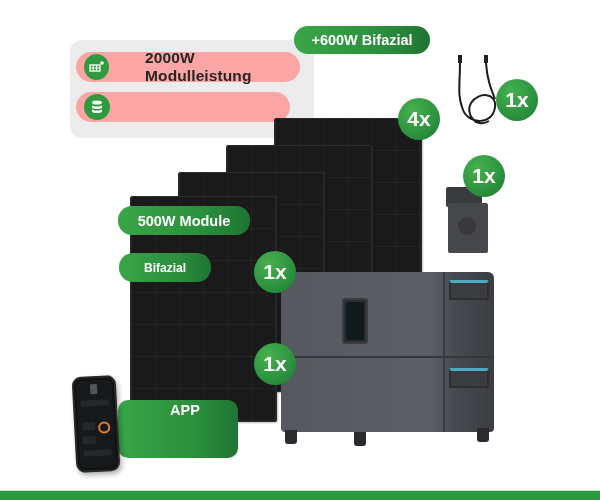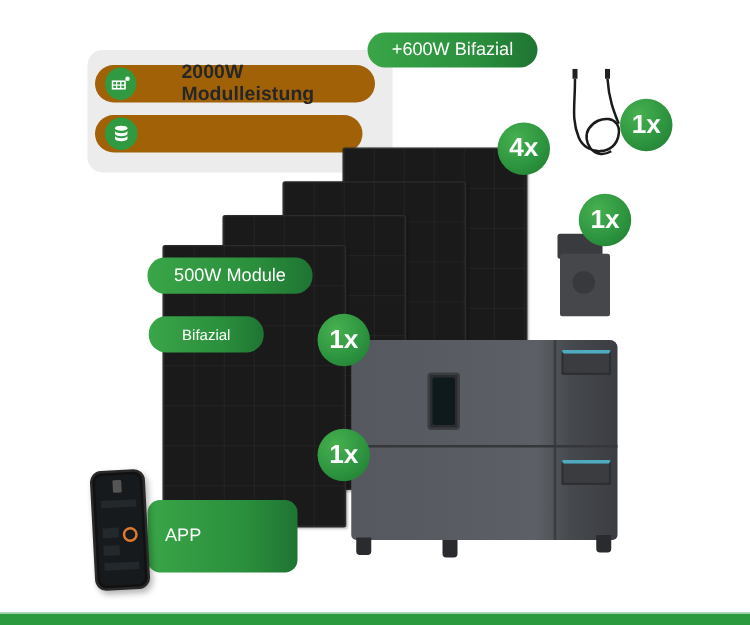--- a/index.html
+++ b/index.html
@@ -2,25 +2,25 @@
 <html><head>
 <meta charset="utf-8">
 <style>
   * { box-sizing: border-box; margin: 0; padding: 0; }
   html, body { width: 600px; height: 500px; background: #ffffff; overflow: hidden; }
   body { position: relative; font-family: "Liberation Sans", "DejaVu Sans", sans-serif; }
   .abs { position: absolute; }
 
   
   .info-card { left: 70px; top: 40px; width: 244px; height: 98px; background: #ececec; border-radius: 12px; }
-  .info-row { background: #a16207; border-radius: 16px; height: 30px; display: flex; align-items: center; padding-left: 8px; gap: 22px; }
+  .info-row { background: #fca5a5; border-radius: 16px; height: 30px; display: flex; align-items: center; padding-left: 8px; gap: 22px; }
   .info-row .ico { width: 26px; height: 26px; border-radius: 50%; background: #2f9a3f; display: flex; align-items: center; justify-content: center; margin-right: 14px; }
   .info-row .txt { font-weight: bold; font-size: 15.5px; color: #262626; letter-spacing: 0.1px; }
 
-  .pill { color: #fff; font-weight: normal; font-size: 14px; display: flex; align-items: center; justify-content: center;
+  .pill { color: #fff; font-weight: bold; font-size: 14px; display: flex; align-items: center; justify-content: center;
           background: linear-gradient(90deg, #3aa548 0%, #2a8f3c 65%, #1f7433 100%); border-radius: 14px; }
 
   .badge { width: 42px; height: 42px; border-radius: 50%; color: #fff; font-weight: bold; font-size: 21px;
            display: flex; align-items: center; justify-content: center;
            background: radial-gradient(circle at 35% 30%, #47b04f 0%, #2e9540 55%, #1d7a30 100%); }
 
   .panel { background: #1a1a1a; border: 1px solid #2c2c2c; border-radius: 2px;
            background-image:
              linear-gradient(90deg, rgba(255,255,255,0.04) 1px, transparent 1px),
              linear-gradient(0deg, rgba(255,255,255,0.04) 1px, transparent 1px);
@@ -103,21 +103,21 @@
   </div>
   <div class="abs handle" style="left:168px; top:8px;"></div>
   <div class="abs handle" style="left:168px; top:96px;"></div>
   <div class="abs foot" style="left:4px; top:158px;"></div>
   <div class="abs foot" style="left:73px; top:160px;"></div>
   <div class="abs foot" style="left:196px; top:156px;"></div>
 </div>
 <div class="abs badge" style="left:254px; top:251px;">1x</div>
 <div class="abs badge" style="left:254px; top:343px;">1x</div>
 
-<div class="abs pill" style="left:118px; top:400px; width:120px; height:58px; border-radius:10px; flex-direction:column; align-items:flex-start; padding-left:14px; font-size:14.5px; line-height:21px;">
+<div class="abs pill" style="left:118px; top:400px; width:120px; height:58px; border-radius:10px; flex-direction:row; align-items:flex-start; padding-left:14px; font-size:14.5px; line-height:21px;">
   <span>APP</span>
 </div>
 
 <div class="abs phone" style="left:74px; top:376px; width:44px; height:96px;">
   <div class="abs phone-screen" style="left:2px; top:2px; width:36px; height:88px;">
     <div class="abs" style="left:14px; top:4px; width:7px; height:10px; background:#555; border-radius:1px;"></div>
     <div class="abs" style="left:4px; top:20px; width:28px; height:6px; background:#22282b;"></div>
     <div class="abs" style="left:20px; top:42px; width:12px; height:12px; border-radius:50%; border:2px solid #e07a2e;"></div>
     <div class="abs" style="left:4px; top:42px; width:13px; height:8px; background:#22282b;"></div>
     <div class="abs" style="left:4px; top:56px; width:13px; height:8px; background:#22282b;"></div>

